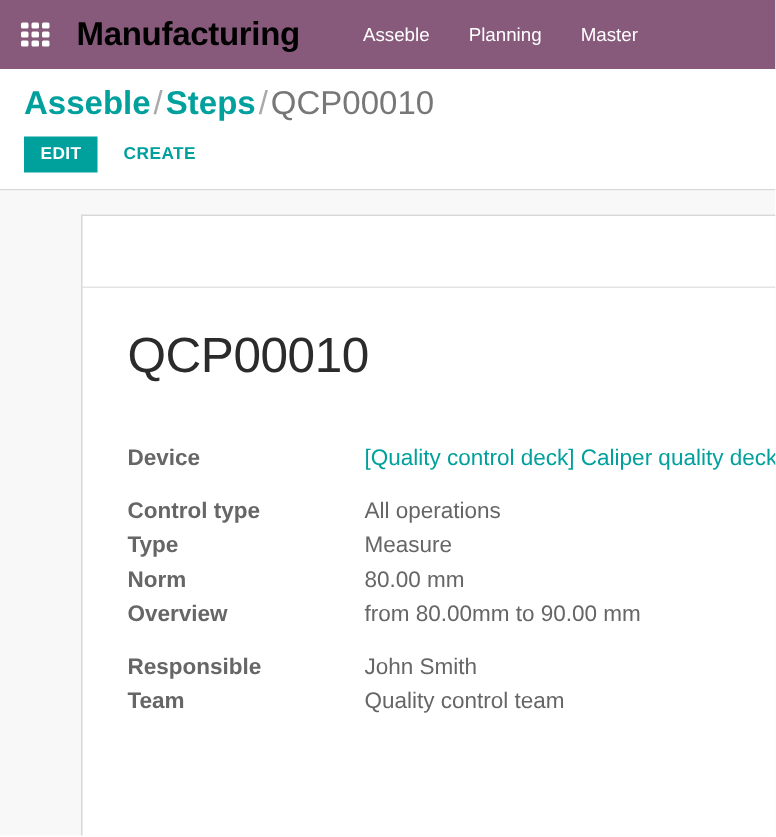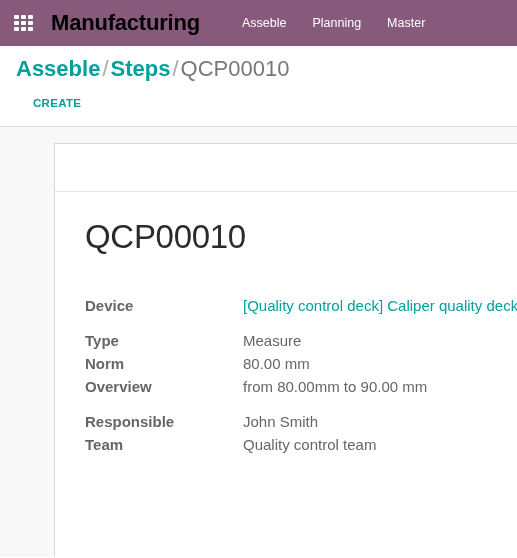--- a/index.html
+++ b/index.html
@@ -220,40 +220,45 @@
     <a href="#">Planning</a>
     <a href="#">Master</a>
   </nav>
 </div>
 
 <div class="control-panel">
   <div class="breadcrumb">
     <a href="#" class="crumb-link">Asseble</a><span class="crumb-sep">/</span><a href="#" class="crumb-link">Steps</a><span class="crumb-sep">/</span><span class="crumb-active">QCP00010</span>
   </div>
   <div class="btn-row">
+    <button class="btn-primary">EDIT</button>
     <button class="btn-link">CREATE</button>
   </div>
 </div>
 
 <div class="content-area">
   <div class="form-sheet">
     <div class="button-box-strip"></div>
     <div class="sheet-body">
       <h1 class="record-title">QCP00010</h1>
       <table class="field-table">
         <tbody>
           <tr>
             <td class="field-label">Device</td>
             <td class="field-value link">[Quality control deck] Caliper quality deck</td>
           </tr>
           <tr class="spacer-row">
               <td></td>
               <td></td>
             </tr>
           <tr>
+            <td class="field-label">Control type</td>
+            <td class="field-value">All operations</td>
+          </tr>
+          <tr>
             <td class="field-label">Type</td>
             <td class="field-value">Measure</td>
           </tr>
           <tr>
             <td class="field-label">Norm</td>
             <td class="field-value">80.00 mm</td>
           </tr>
           <tr>
             <td class="field-label">Overview</td>
             <td class="field-value">from 80.00mm to 90.00 mm</td>

